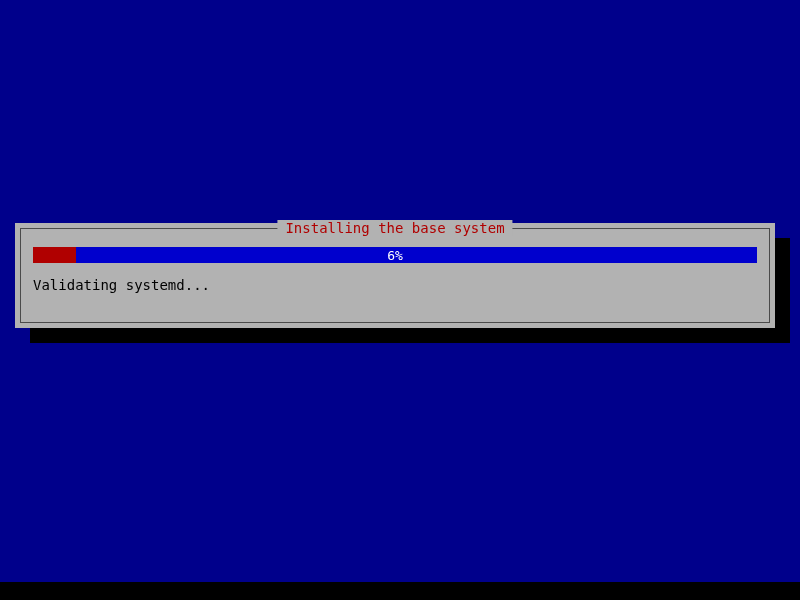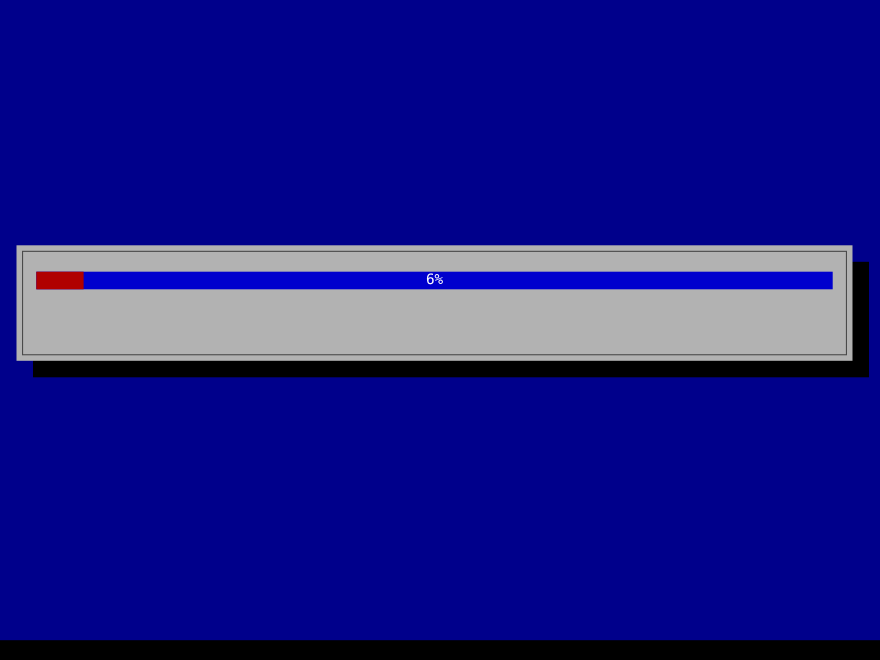--- a/index.html
+++ b/index.html
@@ -82,20 +82,22 @@
       background: #000;
     }
   </style>
 </head>
 <body>
 
 <div class="dialog-shadow"></div>
 
 <div class="dialog">
   <div class="dialog-inner">
+    <div class="dialog-title">Installing the base system</div>
     <div class="progress-bar">
       <div class="progress-fill" style="width:6%"></div>
       <div class="progress-text">6%</div>
     </div>
+    <div class="status-text">Validating systemd...</div>
   </div>
 </div>
 
 <div class="bottom-bar"></div>
 
 </body></html>

